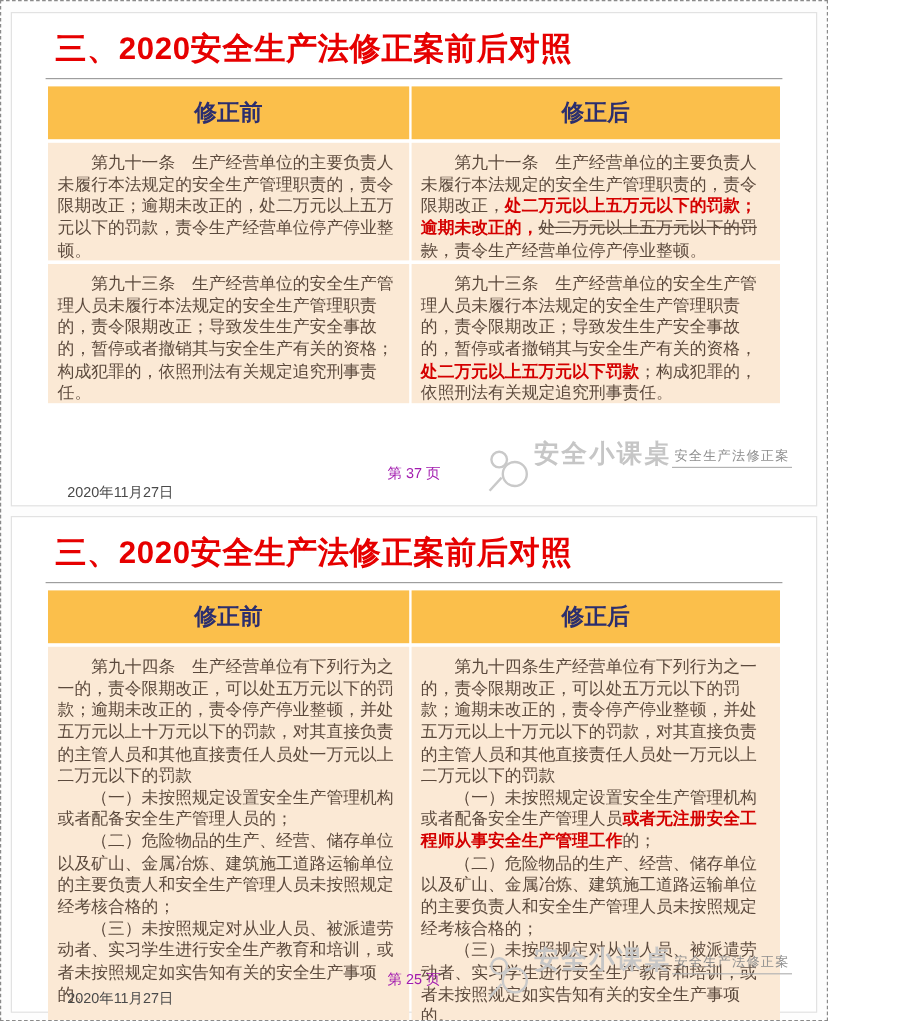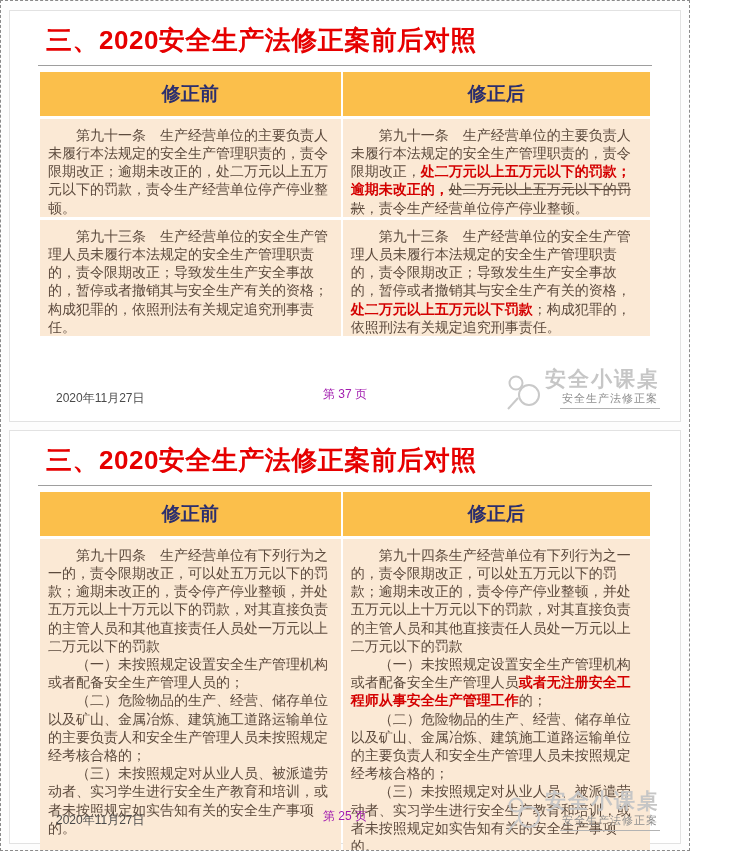--- a/index.html
+++ b/index.html
@@ -18,26 +18,26 @@
   .cmp-table{margin:6px 30px 4px;display:grid;grid-template-columns:49.3% 1fr;
              gap:3px 2px;}
   .th{background:#fbbf4b;color:#2b2e6e;font-weight:bold;font-size:19px;
       text-align:center;padding:9px 0;}
   .td{background:#fbe9d5;color:#5c4a3d;font-size:14px;line-height:1.3;
       padding:7px 8px 0;}
   .para{margin:0;text-indent:2em;}
   .seg-red{color:#d40000;font-weight:bold;}
   .seg-strike{text-decoration:line-through;}
 
-  .footer-date{position:absolute;left:46px;bottom:14px;font-size:12px;color:#4a4a4a;}
+  .footer-date{position:absolute;left:46px;bottom:2px;font-size:12px;color:#4a4a4a;}
   .footer-page{position:absolute;left:50%;transform:translateX(-50%);bottom:18px;
                font-size:12px;color:#a21caf;}
   .watermark{position:absolute;right:20px;bottom:8px;display:flex;align-items:flex-start;}
   .wm-icon{margin-top:4px;margin-right:2px;}
-  .wm-text{display:flex;flex-direction:column;align-items:flex-end;}
+  .wm-text{display:flex;flex-direction:row;align-items:flex-end;}
   .brand{font-size:21px;font-weight:bold;color:#c6c6c6;letter-spacing:2px;line-height:1.1;}
   .brand-sub{font-size:11px;color:#8f8f8f;letter-spacing:1px;padding:1px 2px 2px;
              border-bottom:1px solid #b3b3b3;}
 </style>
 </head>
 <body>
 
 <div class="page">
 
   <section class="slide slide-37">

